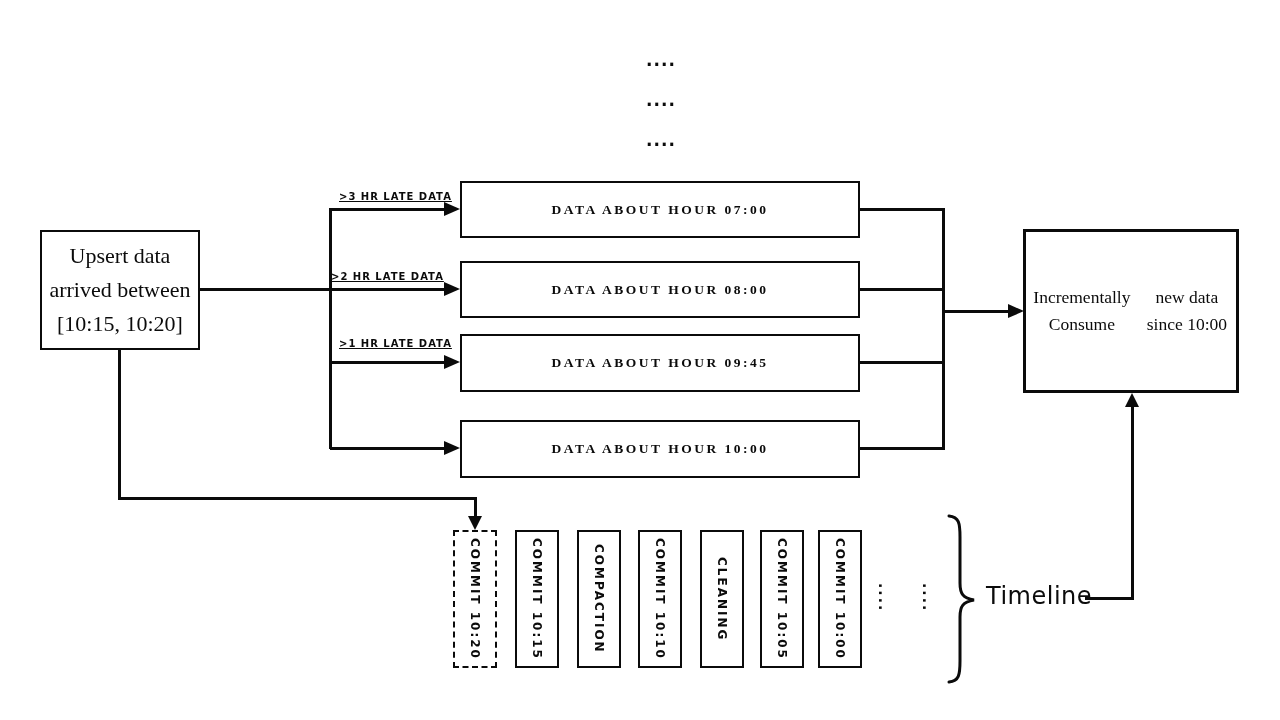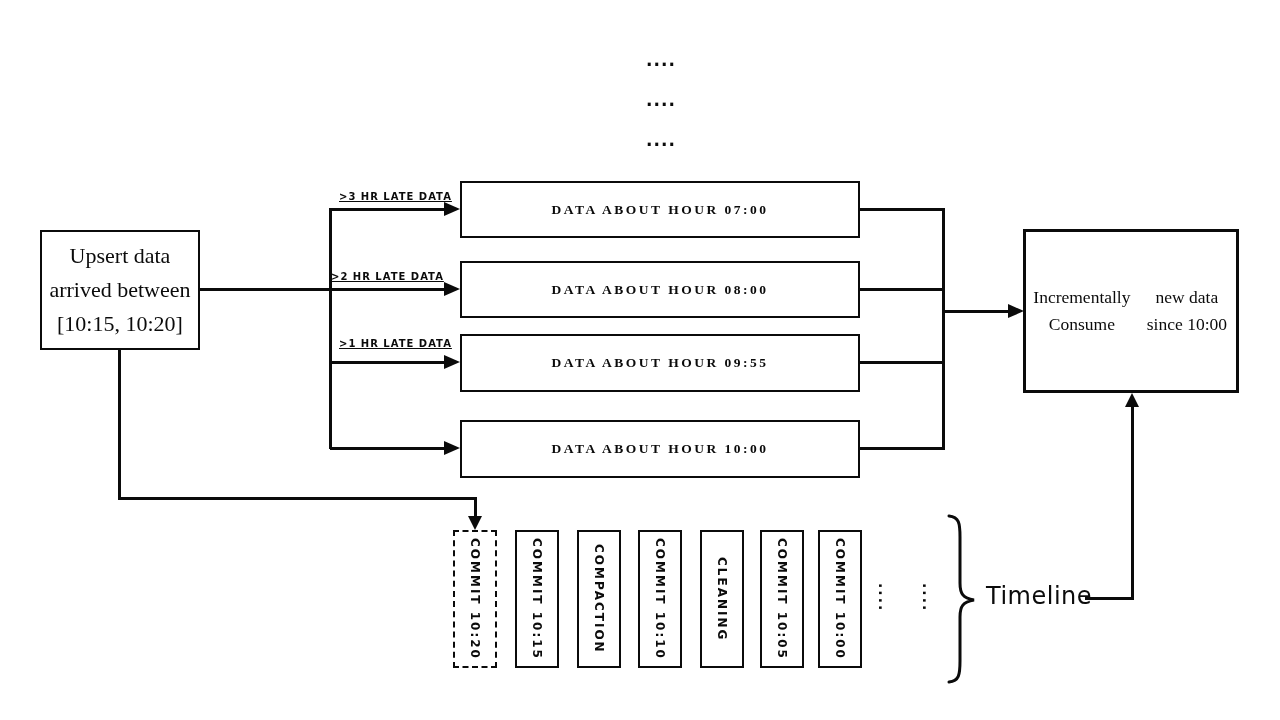--- a/index.html
+++ b/index.html
@@ -74,21 +74,21 @@
   <div class="late-label" style="left:331px;top:271px;">&gt;2 HR LATE DATA</div>
   <div class="late-label" style="left:339px;top:338px;">&gt;1 HR LATE DATA</div>
 
   <div class="box" style="left:460px;top:181px;width:400px;height:57px;">
     <span class="caps">DATA ABOUT HOUR 07:00</span>
   </div>
   <div class="box" style="left:460px;top:261px;width:400px;height:57px;">
     <span class="caps">DATA ABOUT HOUR 08:00</span>
   </div>
   <div class="box" style="left:460px;top:334px;width:400px;height:58px;">
-    <span class="caps">DATA ABOUT HOUR 09:55</span>
+    <span class="caps">DATA ABOUT HOUR 09:45</span>
   </div>
   <div class="box" style="left:460px;top:420px;width:400px;height:58px;">
     <span class="caps">DATA ABOUT HOUR 10:00</span>
   </div>
 
   <div class="ln" style="left:860px;top:208px;width:85px;height:2.5px;"></div>
   <div class="ln" style="left:860px;top:288px;width:85px;height:2.5px;"></div>
   <div class="ln" style="left:860px;top:361px;width:85px;height:2.5px;"></div>
   <div class="ln" style="left:860px;top:447px;width:85px;height:2.5px;"></div>
   <div class="ln" style="left:942px;top:208px;width:2.5px;height:241px;"></div>

